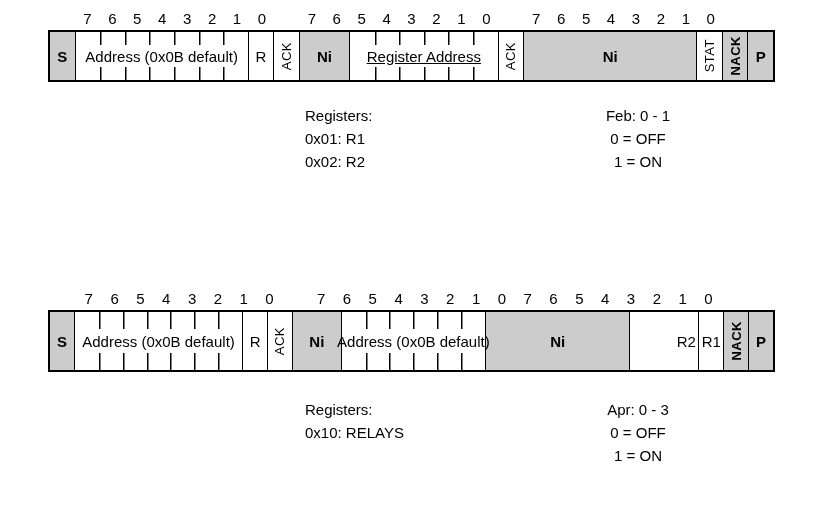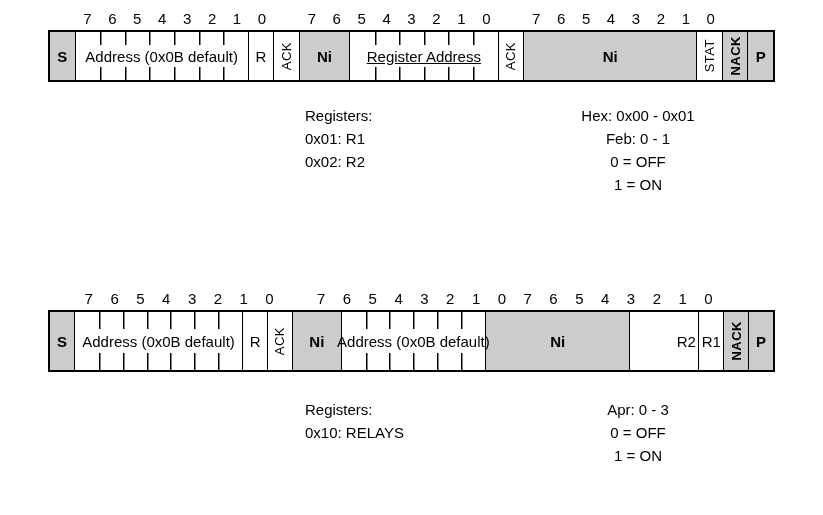--- a/index.html
+++ b/index.html
@@ -173,21 +173,20 @@
       </div>
   </section>
 
   <div class="notes" id="notes-l1">
     <div>Registers:</div>
     <div>0x01: R1</div>
     <div>0x02: R2</div>
   </div>
 
   <div class="notes centered" id="notes-r1">
-    <div>Hex: 0x00 - 0x01</div>
     <div>Feb: 0 - 1</div>
     <div>0 = OFF</div>
     <div>1 = ON</div>
   </div>
 
   <section class="framewrap" id="frame1">
     <div class="bitrow">
         <div class="bitgroup" style="flex: 1 0 0px;">
           <span class="bitnum"></span>
         </div>

